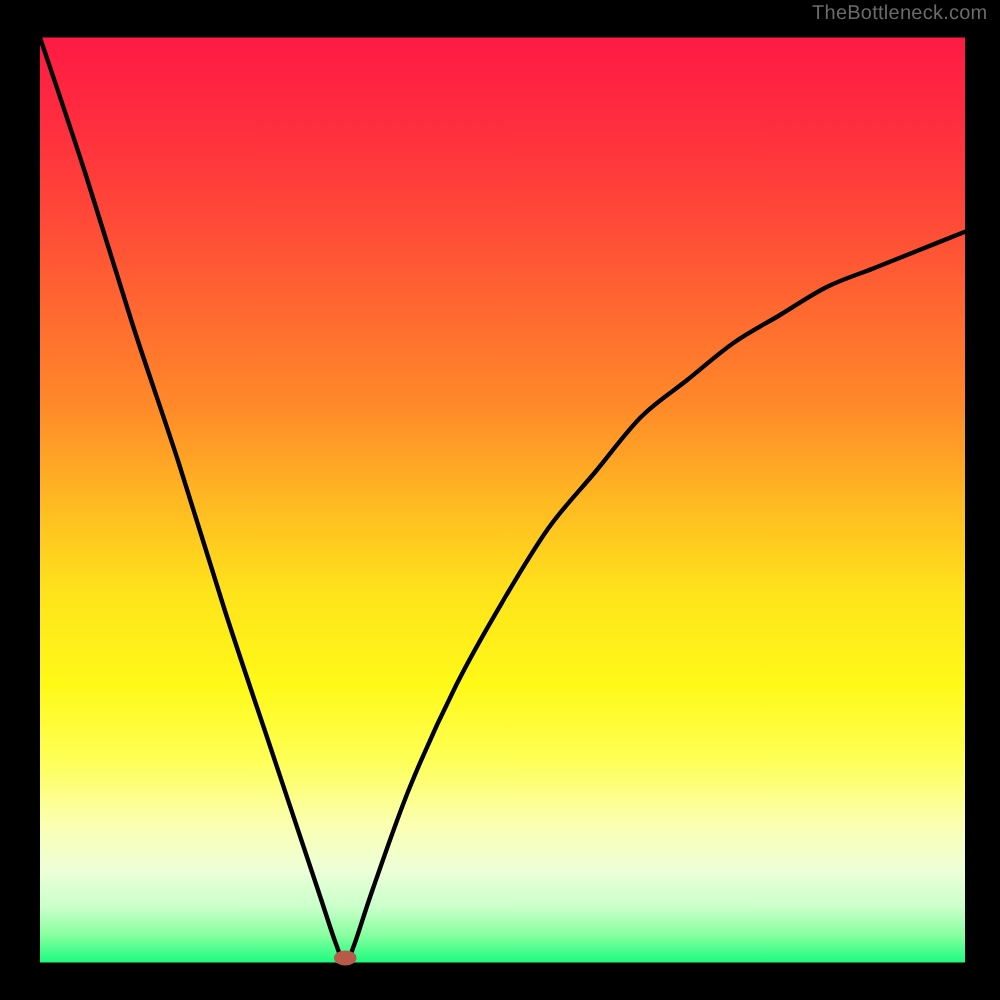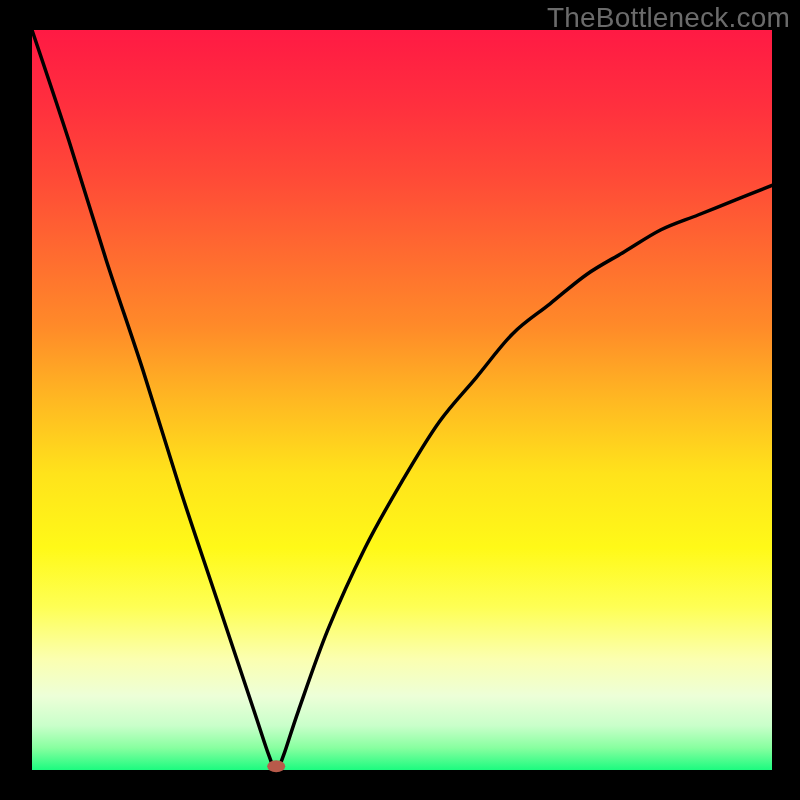--- a/index.html
+++ b/index.html
@@ -15,21 +15,21 @@
     position: relative;
     width: 800px;
     height: 800px;
     background: #000;
   }
   .watermark {
     position: absolute;
     top: 2px;
     right: 10px;
     color: #6b6b6b;
-    font-size: 28px;
+    font-size: 16px;
     font-weight: 500;
     letter-spacing: 0.2px;
     z-index: 10;
   }
   svg {
     position: absolute;
     left: 0;
     top: 0;
   }
 </style>

